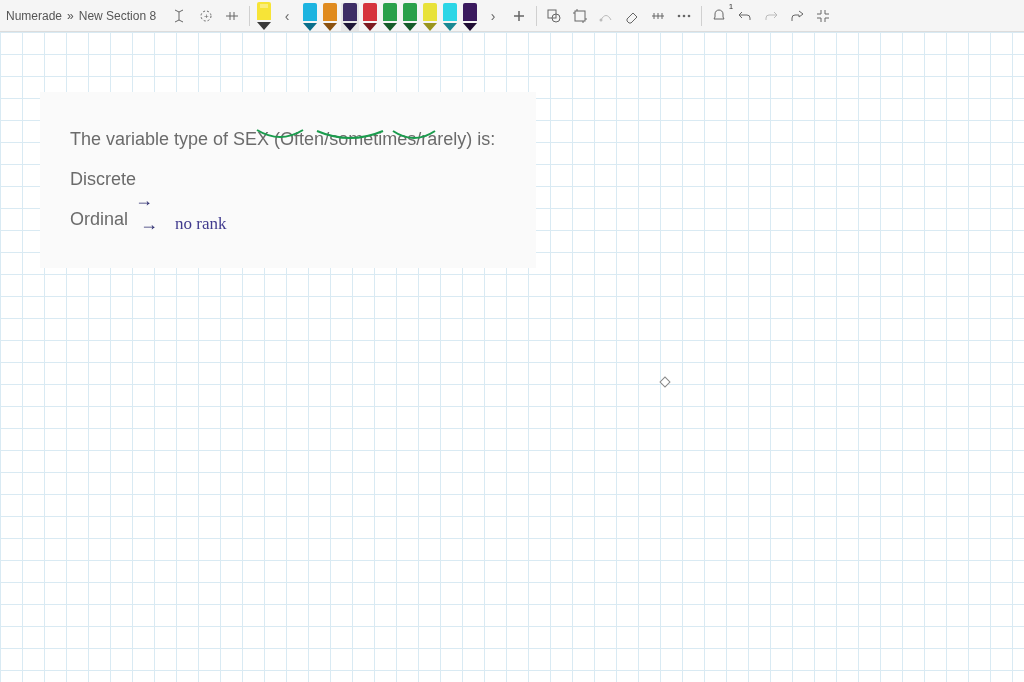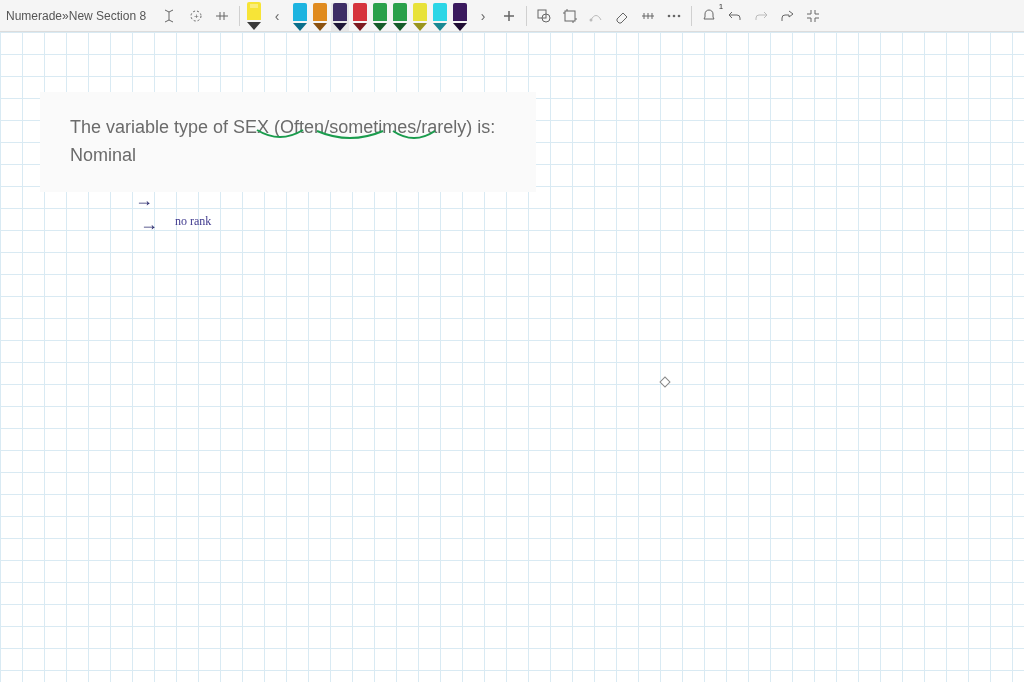--- a/index.html
+++ b/index.html
@@ -16,20 +16,21 @@
   border-bottom: 1px solid #dcdcdc;
   display: flex;
   align-items: center;
   padding: 0 6px;
   gap: 2px;
   font-size: 12px;
   color: #555;
 }
 .breadcrumb {
   display: flex;
+  gap: 5px;
   padding-right: 10px;
 }
 .sep {
   width: 1px;
   height: 20px;
   background: #d0d0d0;
   margin: 0 3px;
 }
 .tool-btn {
   width: 24px;
@@ -95,37 +96,37 @@
   position: absolute;
   left: 40px;
   top: 60px;
   width: 496px;
   padding: 20px 30px 22px 30px;
   background: #fafafa;
   color: #6b6b6b;
   font-size: 18px;
   line-height: 1.45;
 }
-.note-card p { margin: 2px 0; }
+.note-card p { margin: 14px 0; }
 
 .handwrite {
   position: absolute;
   font-family: "Comic Sans MS", "Segoe Script", cursive;
   font-size: 16px;
   pointer-events: none;
 }
 .green-arc {
   color: #1a9c4d;
 }
 .arrow {
   color: #2b2b6e;
 }
 .purple-text {
   color: #403a8e;
-  font-size: 12px;
+  font-size: 17px;
 }
 
 .diamond-cursor {
   position: absolute;
   width: 8px; height: 8px;
   transform: rotate(45deg);
   border: 1px solid #888;
   background: #fff;
 }
 
@@ -285,21 +286,22 @@
       </svg>
   </div>
 </div>
 
 <div class="canvas">
 
   <div class="note-card">
     <p>
       <span>The variable type of SEX (</span><span>Often</span><span>/</span><span>sometimes</span><span>/</span><span>rarely</span><span>) is:</span>
     </p>
-    <p>Nominal</p>
+    <p>Discrete</p>
+    <p>Ordinal</p>
   </div>
 
   <svg class="handwrite green-arc" style="left:255px; top:96px" width="50" height="14" viewBox="0 0 50 14">
       <path d="M2 2 Q25 16 48 2" stroke="#1a9c4d" stroke-width="2" fill="none"></path>
     </svg>
   <svg class="handwrite green-arc" style="left:315px; top:97px" width="70" height="14" viewBox="0 0 70 14">
       <path d="M2 2 Q35 16 68 2" stroke="#1a9c4d" stroke-width="2" fill="none"></path>
     </svg>
   <svg class="handwrite green-arc" style="left:391px; top:97px" width="46" height="14" viewBox="0 0 46 14">
       <path d="M2 2 Q23 16 44 2" stroke="#1a9c4d" stroke-width="2" fill="none"></path>

